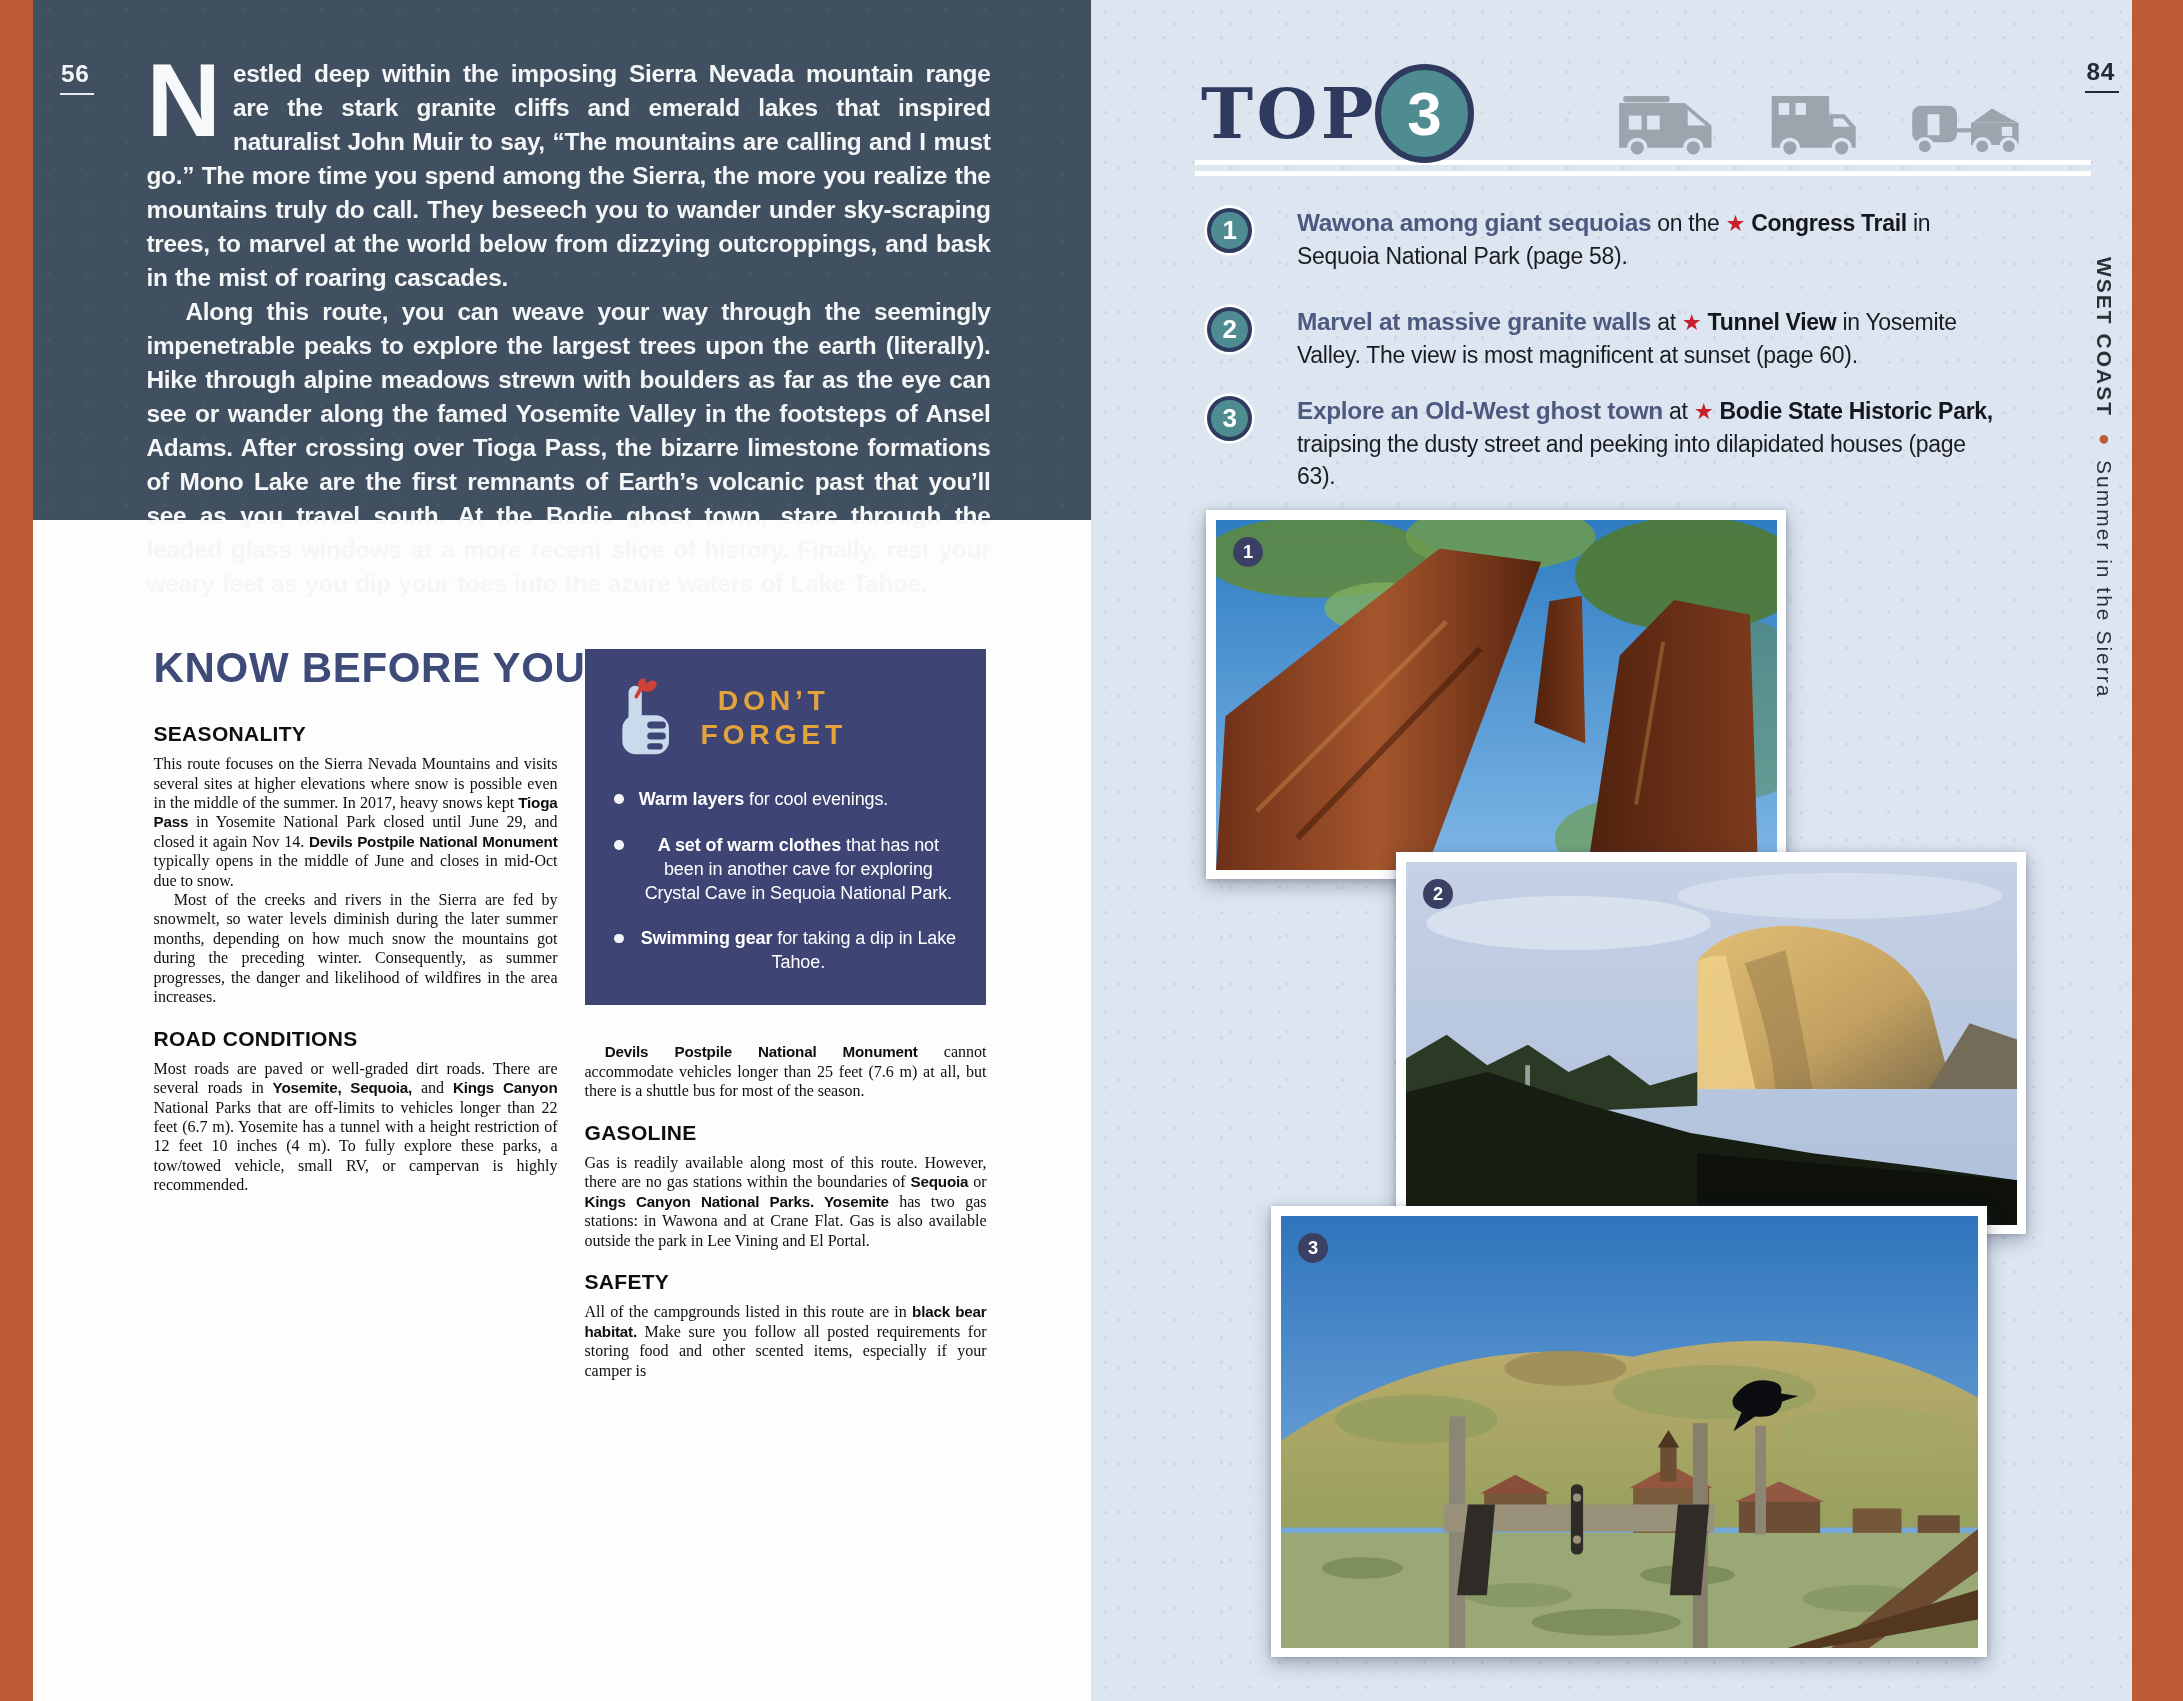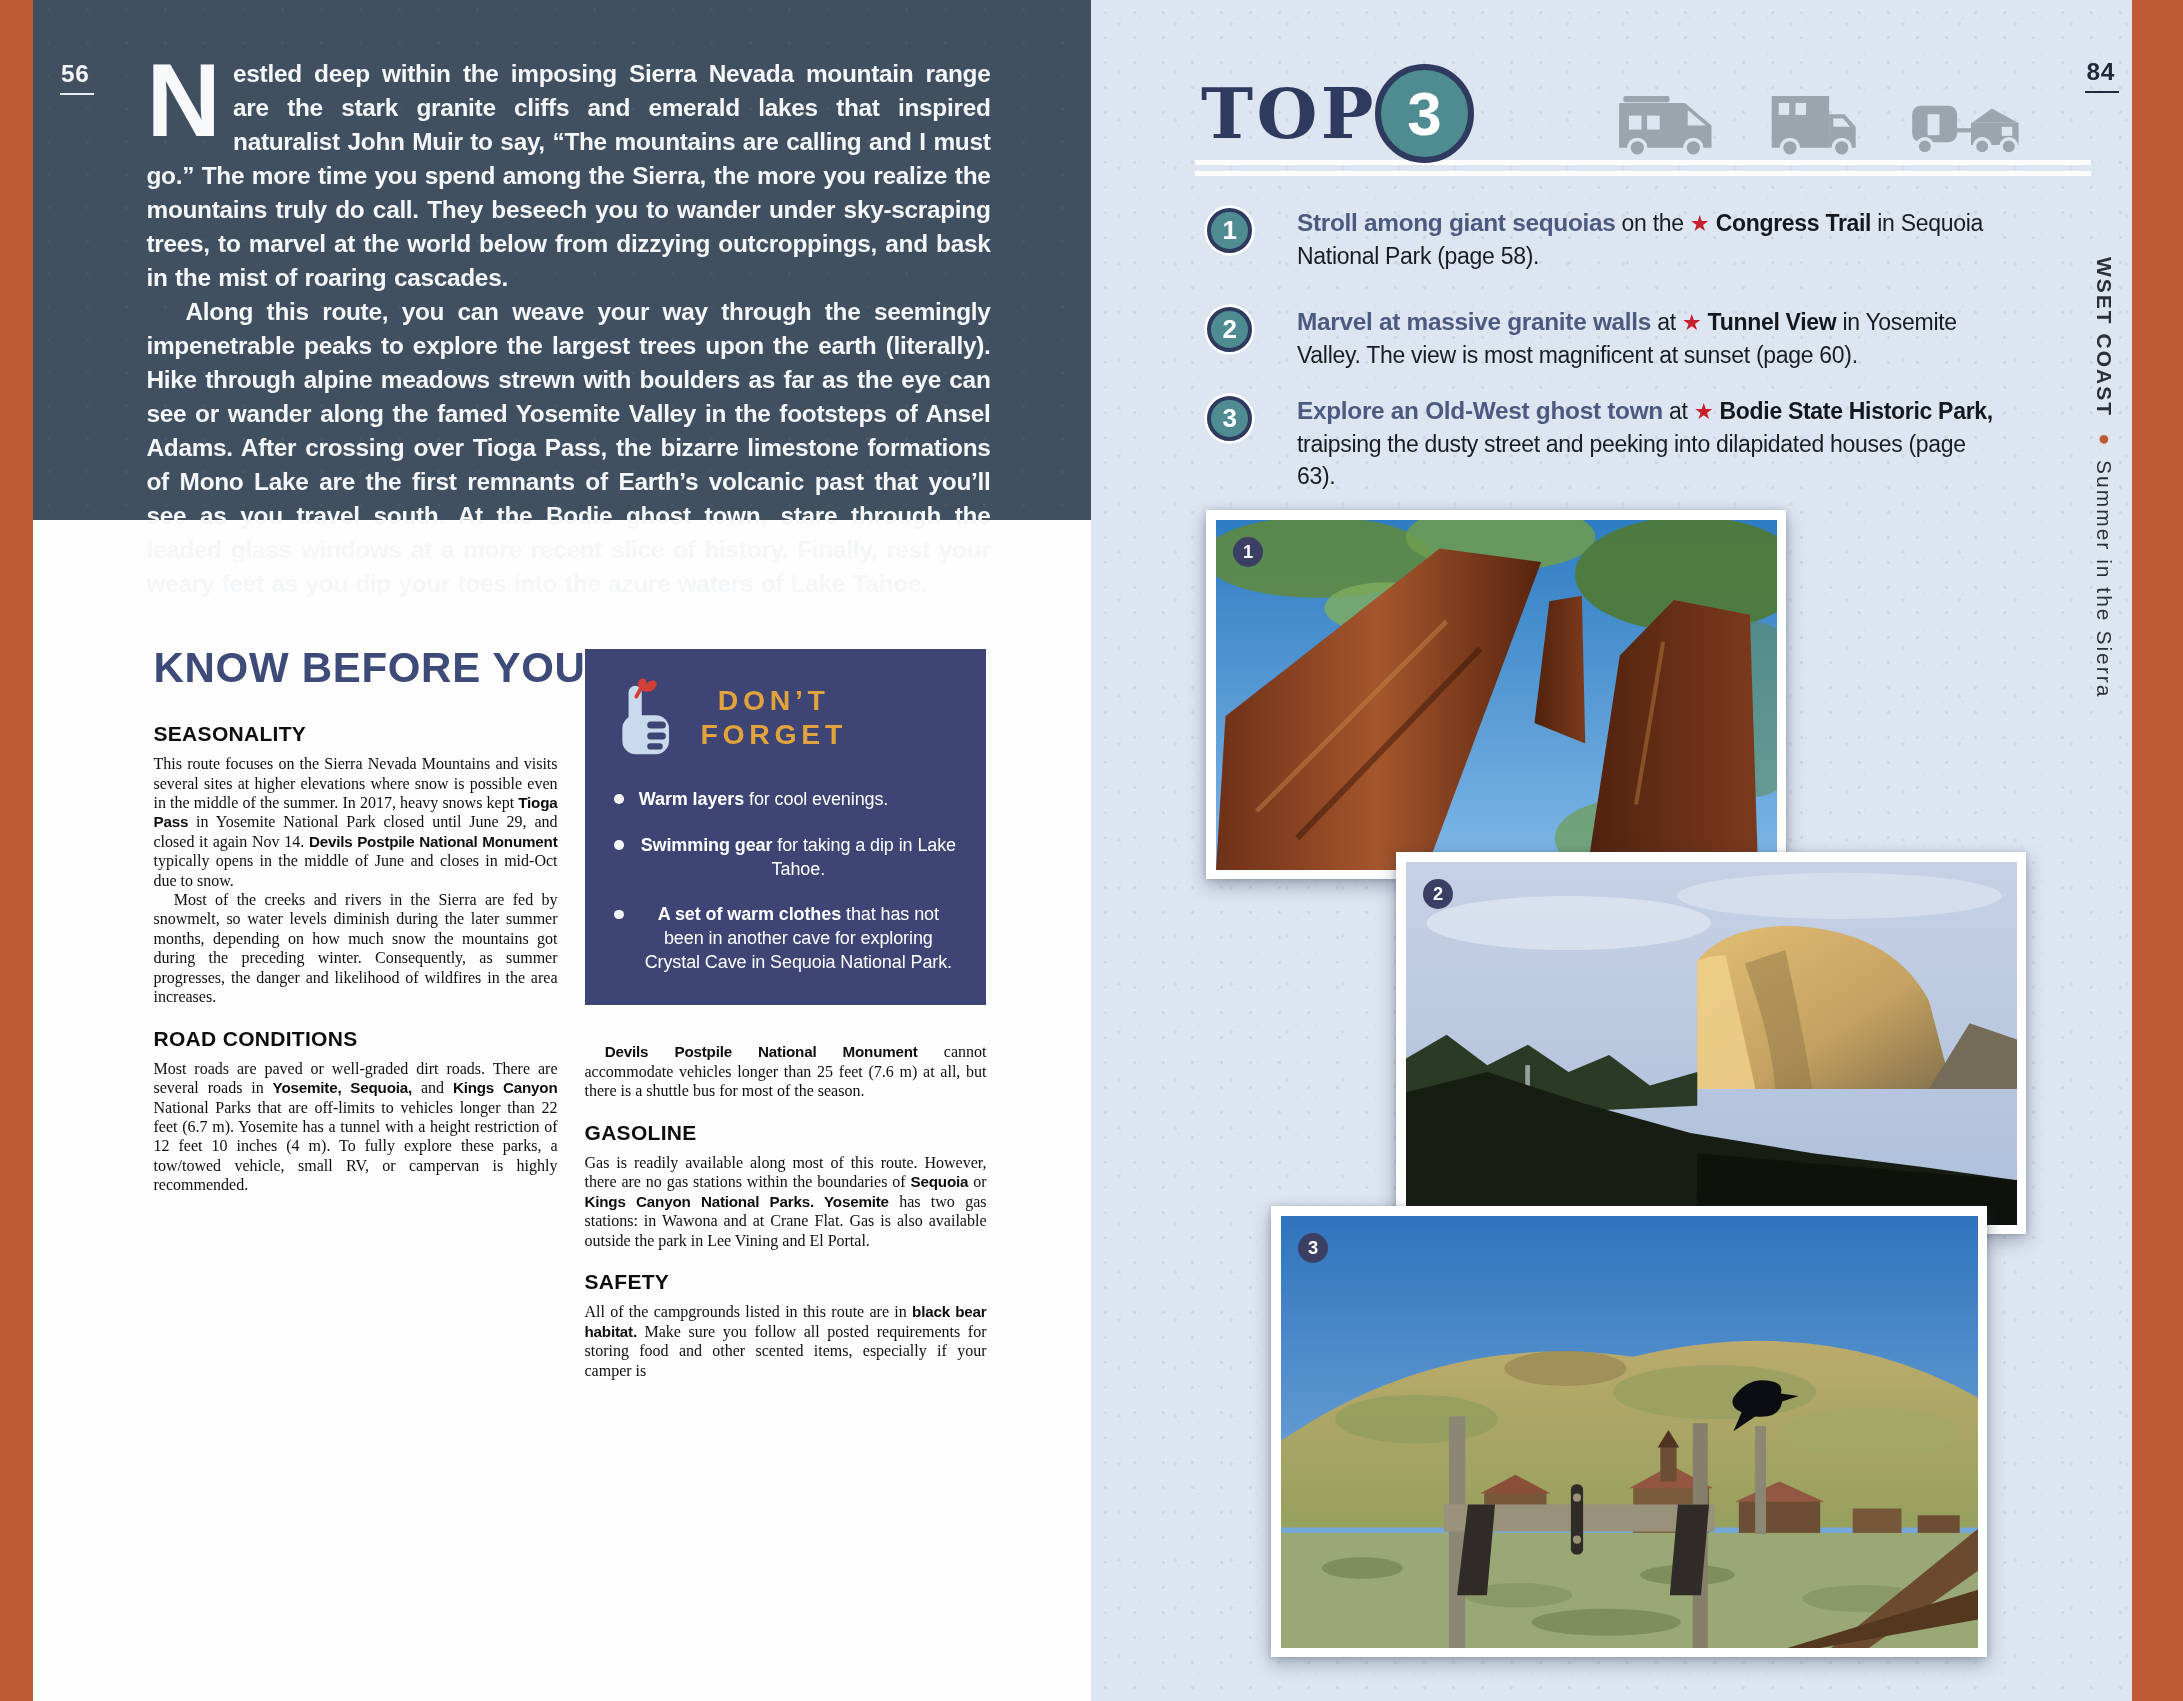--- a/index.html
+++ b/index.html
@@ -147,25 +147,25 @@
             <span>FORGET</span>
           </div>
         </div>
         <ul class="df-list">
           <li>
               <span class="dot"></span>
               <span class="li-text"><span class="rn-b">Warm layers</span><span class="rn-p"> for cool evenings.</span></span>
             </li>
           <li>
               <span class="dot"></span>
-              <span class="li-text"><span class="rn-b">Swimming gear</span><span class="rn-p"> for taking a dip in Lake Tahoe.</span></span>
+              <span class="li-text"><span class="rn-b">A set of warm clothes</span><span class="rn-p"> that has not been in another cave for exploring Crystal Cave in Sequoia National Park.</span></span>
             </li>
           <li>
               <span class="dot"></span>
-              <span class="li-text"><span class="rn-b">A set of warm clothes</span><span class="rn-p"> that has not been in another cave for exploring Crystal Cave in Sequoia National Park.</span></span>
+              <span class="li-text"><span class="rn-b">Swimming gear</span><span class="rn-p"> for taking a dip in Lake Tahoe.</span></span>
             </li>
         </ul>
       </aside>
       <p class="bp indent first"><span class="rn-b">Devils Postpile National Monument</span><span class="rn-p"> cannot accommodate vehicles longer than 25 feet (7.6 m) at all, but there is a shuttle bus for most of the season.</span></p>
       <div class="h3">GASOLINE</div>
       <p class="bp"><span class="rn-p">Gas is readily available along most of this route. However, there are no gas stations within the boundaries of </span><span class="rn-b">Sequoia</span><span class="rn-p"> or </span><span class="rn-b">Kings Canyon National Parks. Yosemite</span><span class="rn-p"> has two gas stations: in Wawona and at Crane Flat. Gas is also available outside the park in Lee Vining and El Portal.</span></p>
       <div class="h3">SAFETY</div>
       <p class="bp"><span class="rn-p">All of the campgrounds listed in this route are in </span><span class="rn-b">black bear habitat.</span><span class="rn-p"> Make sure you follow all posted requirements for storing food and other scented items, especially if your camper is</span></p>
     </section>
   </div>
@@ -208,21 +208,21 @@
       </svg>
     </div>
 
     <div class="pn57">84</div>
     <div class="spine-text">
       <span class="series">WSET COAST</span><span class="sep">●</span><span class="chapter">Summer in the Sierra</span>
     </div>
 
     <div class="top-item" style="top:207px;">
       <div class="num-badge">1</div>
-      <p class="item-text"><span class="rn-h">Stroll among giant sequoias</span><span class="rn-p"> on the </span><span class="rn-star">★</span><span class="rn-b"> Congress Trail</span><span class="rn-p"> in Sequoia National Park (page 58).</span></p>
+      <p class="item-text"><span class="rn-h">Wawona among giant sequoias</span><span class="rn-p"> on the </span><span class="rn-star">★</span><span class="rn-b"> Congress Trail</span><span class="rn-p"> in Sequoia National Park (page 58).</span></p>
     </div>
     <div class="top-item" style="top:306px;">
       <div class="num-badge">2</div>
       <p class="item-text"><span class="rn-h">Marvel at massive granite walls</span><span class="rn-p"> at </span><span class="rn-star">★</span><span class="rn-b"> Tunnel View</span><span class="rn-p"> in Yosemite Valley. The view is most magnificent at sunset (page 60).</span></p>
     </div>
     <div class="top-item" style="top:395px;">
       <div class="num-badge">3</div>
       <p class="item-text"><span class="rn-h">Explore an Old-West ghost town</span><span class="rn-p"> at </span><span class="rn-star">★</span><span class="rn-b"> Bodie State Historic Park,</span><span class="rn-p"> traipsing the dusty street and peeking into dilapidated houses (page 63).</span></p>
     </div>
 

